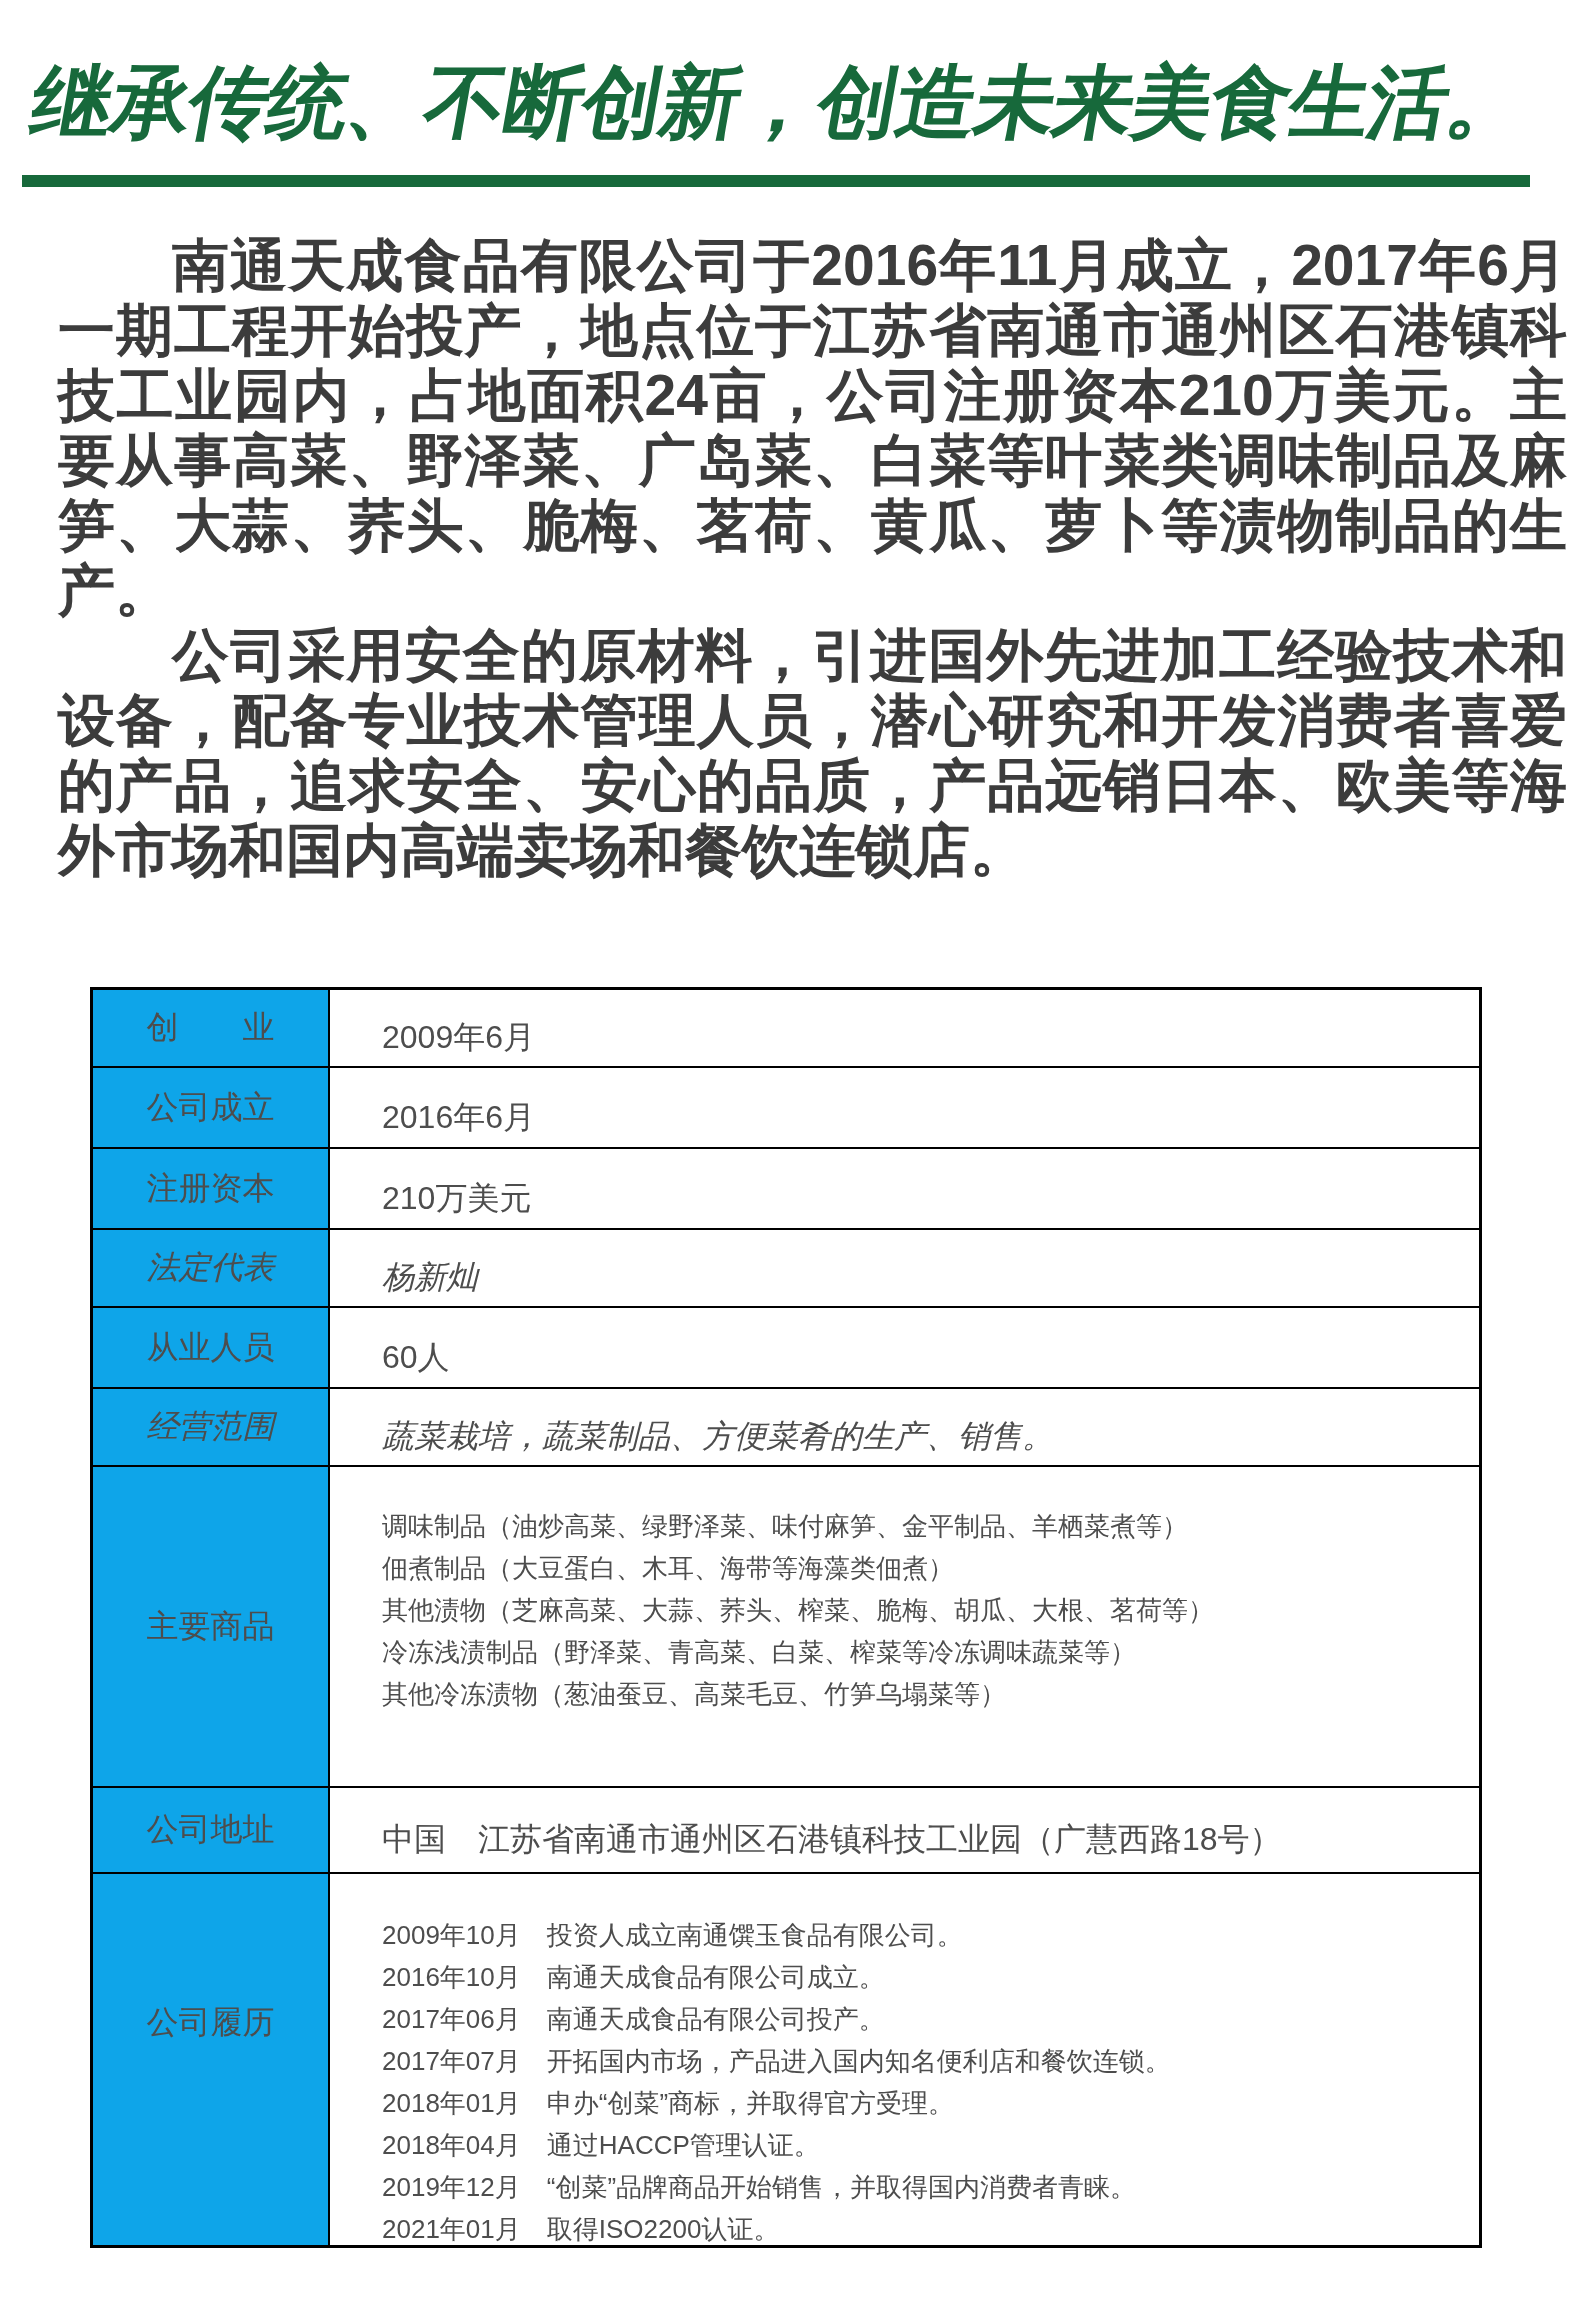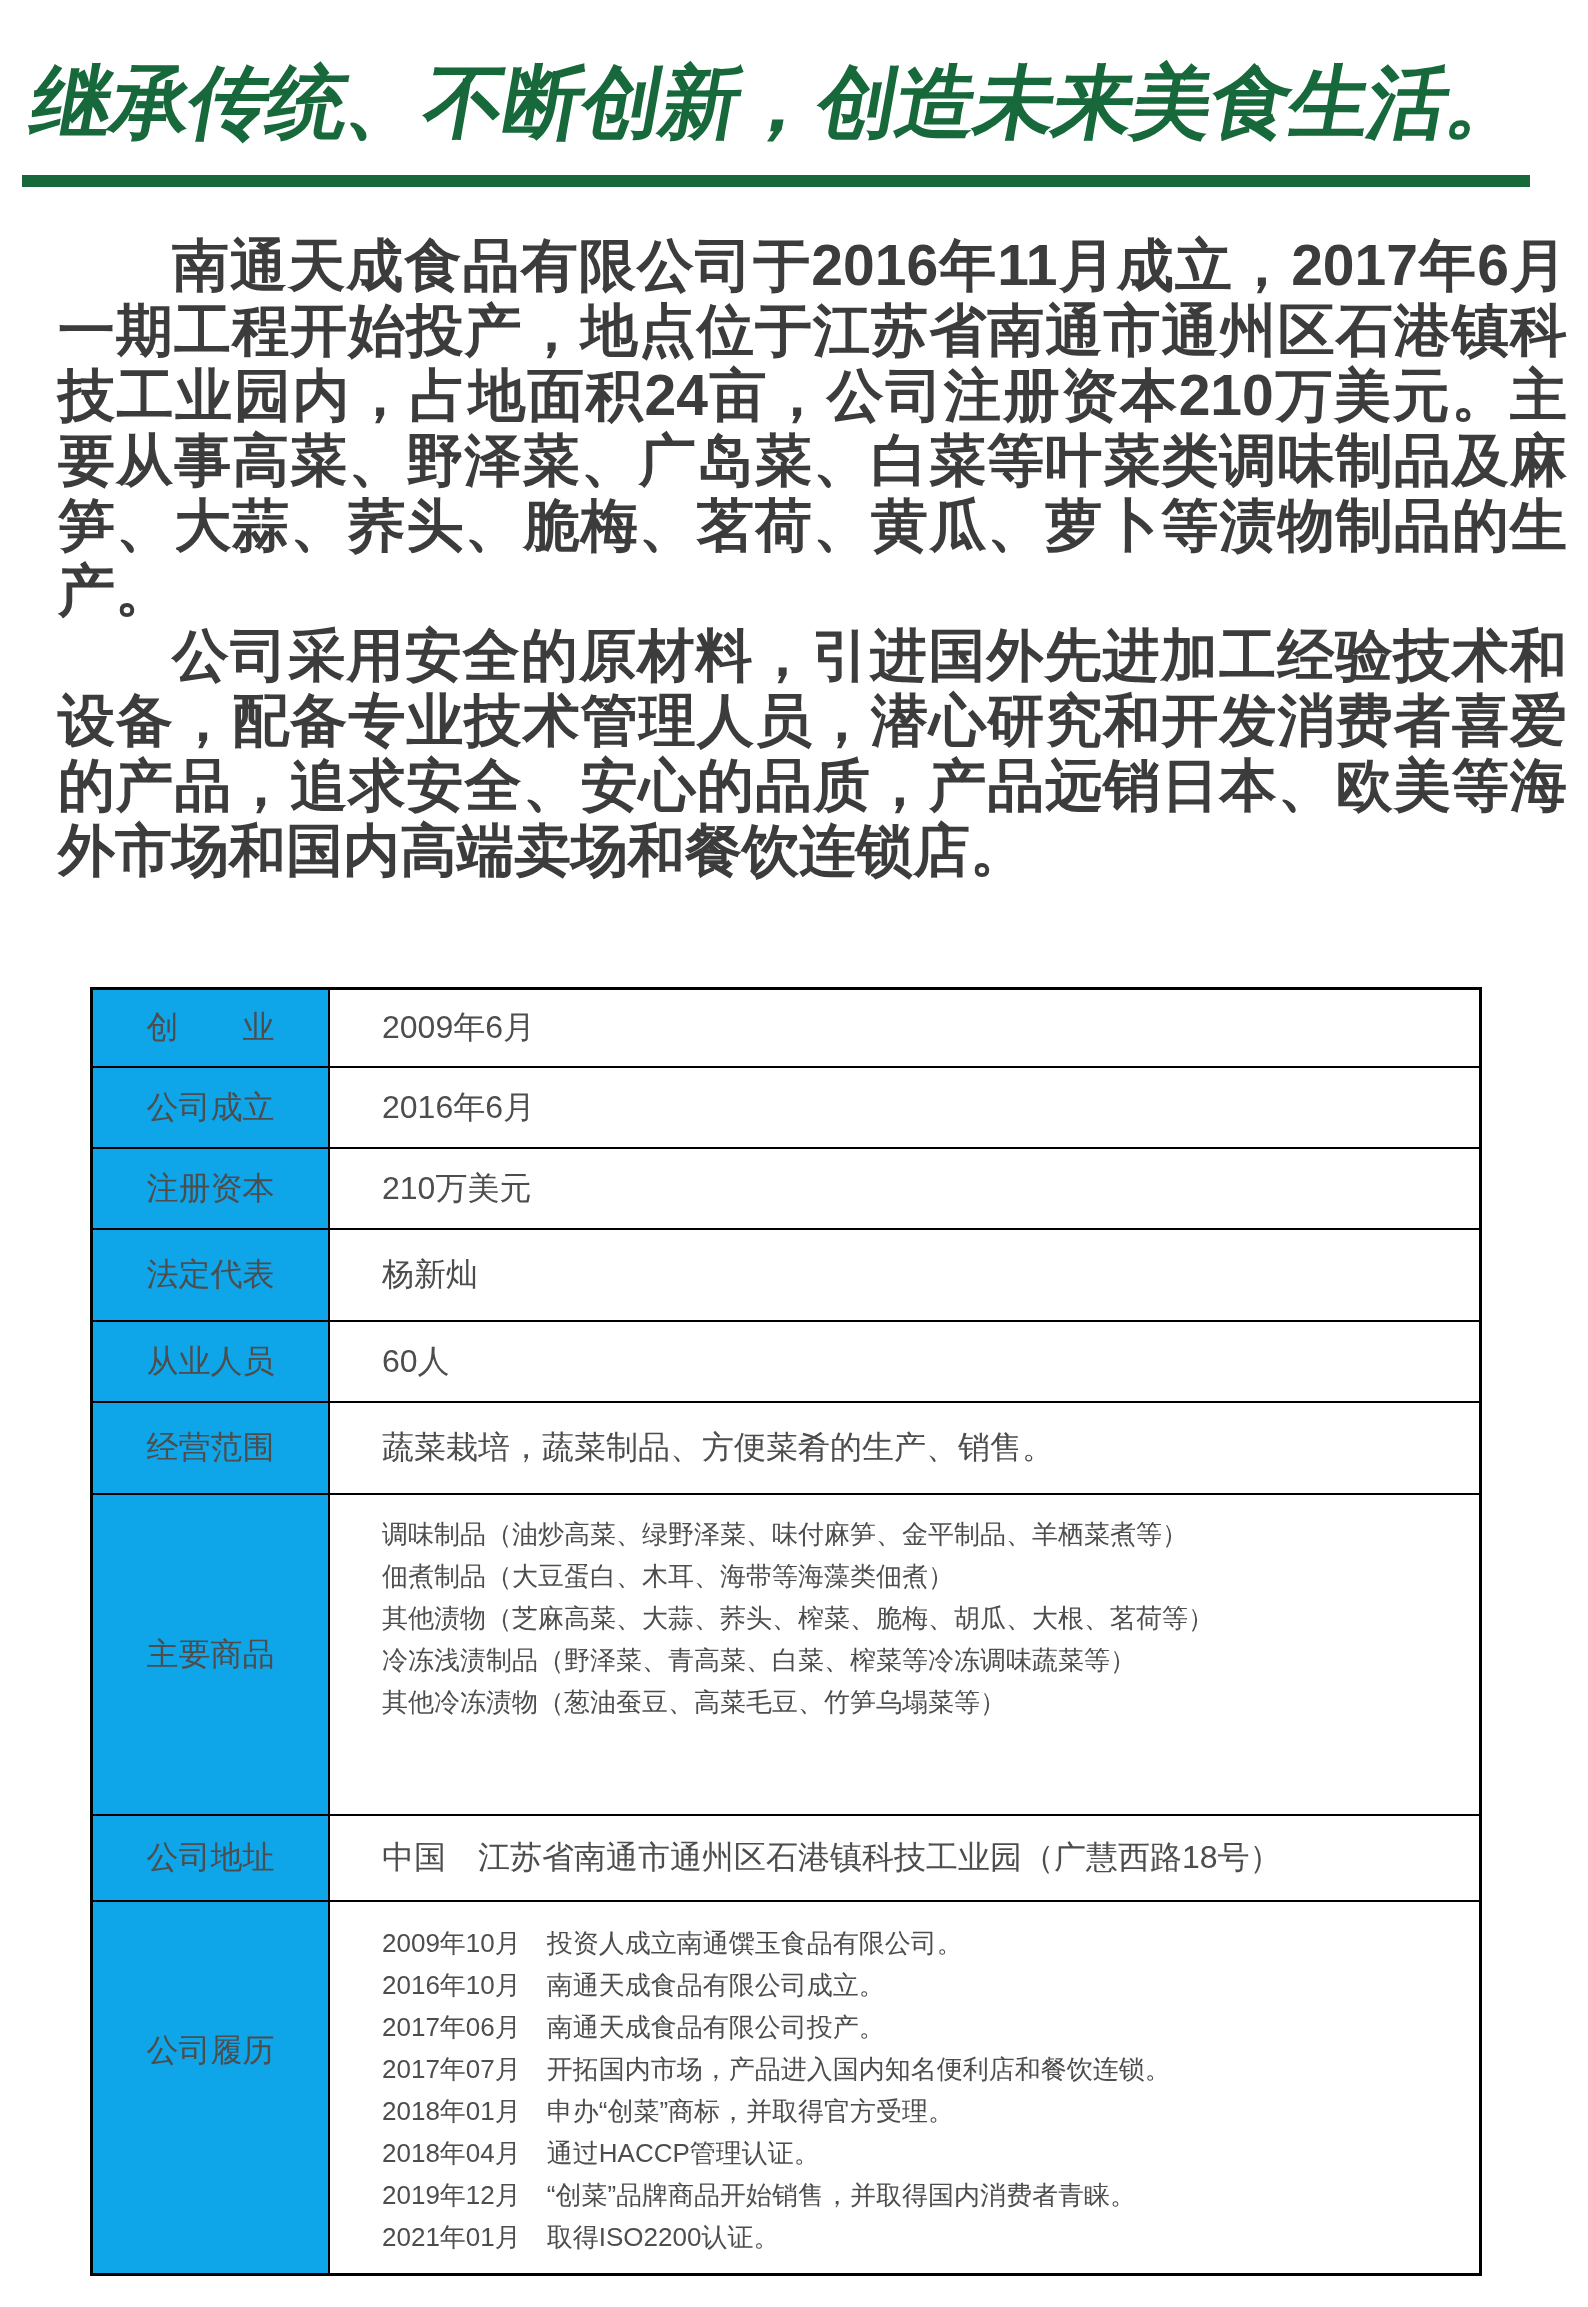--- a/index.html
+++ b/index.html
@@ -62,21 +62,21 @@
     background: #ffffff;
   }
   .trow {
     display: flex;
     box-sizing: border-box;
   }
   .trow + .trow { border-top: 2.7px solid #000000; }
   .h113 { height: 76px; }
   .h119 { height: 81px; }
   .h120 { height: 81px; }
-  .h118 { height: 92px; }
+  .h118 { height: 78px; font-style: italic; }
   .h474 { height: 321px; }
   .h127 { height: 86px; }
   .h551 { height: 373px; }
 
   .tlabel {
     flex: 0 0 237px;
     box-sizing: border-box;
     border-right: 2.7px solid #000000;
     background: #0ea5e9;
     display: flex;
@@ -93,20 +93,21 @@
   .tvalue {
     flex: 1 1 auto;
     box-sizing: border-box;
     display: flex;
     align-items: center;
     padding-left: 52px;
     padding-right: 20px;
     font-size: 32px;
     font-weight: 500;
     color: #4D4D4D;
+    margin-top: 20px;
   }
   .tvalue.multi {
     display: block;
     padding-top: 18px;
     font-size: 26px;
     line-height: 42px;
   }
   .tvalue.multi.pt29 { padding-top: 19.6px; }
   .vline { white-space: nowrap; }
 </style>

